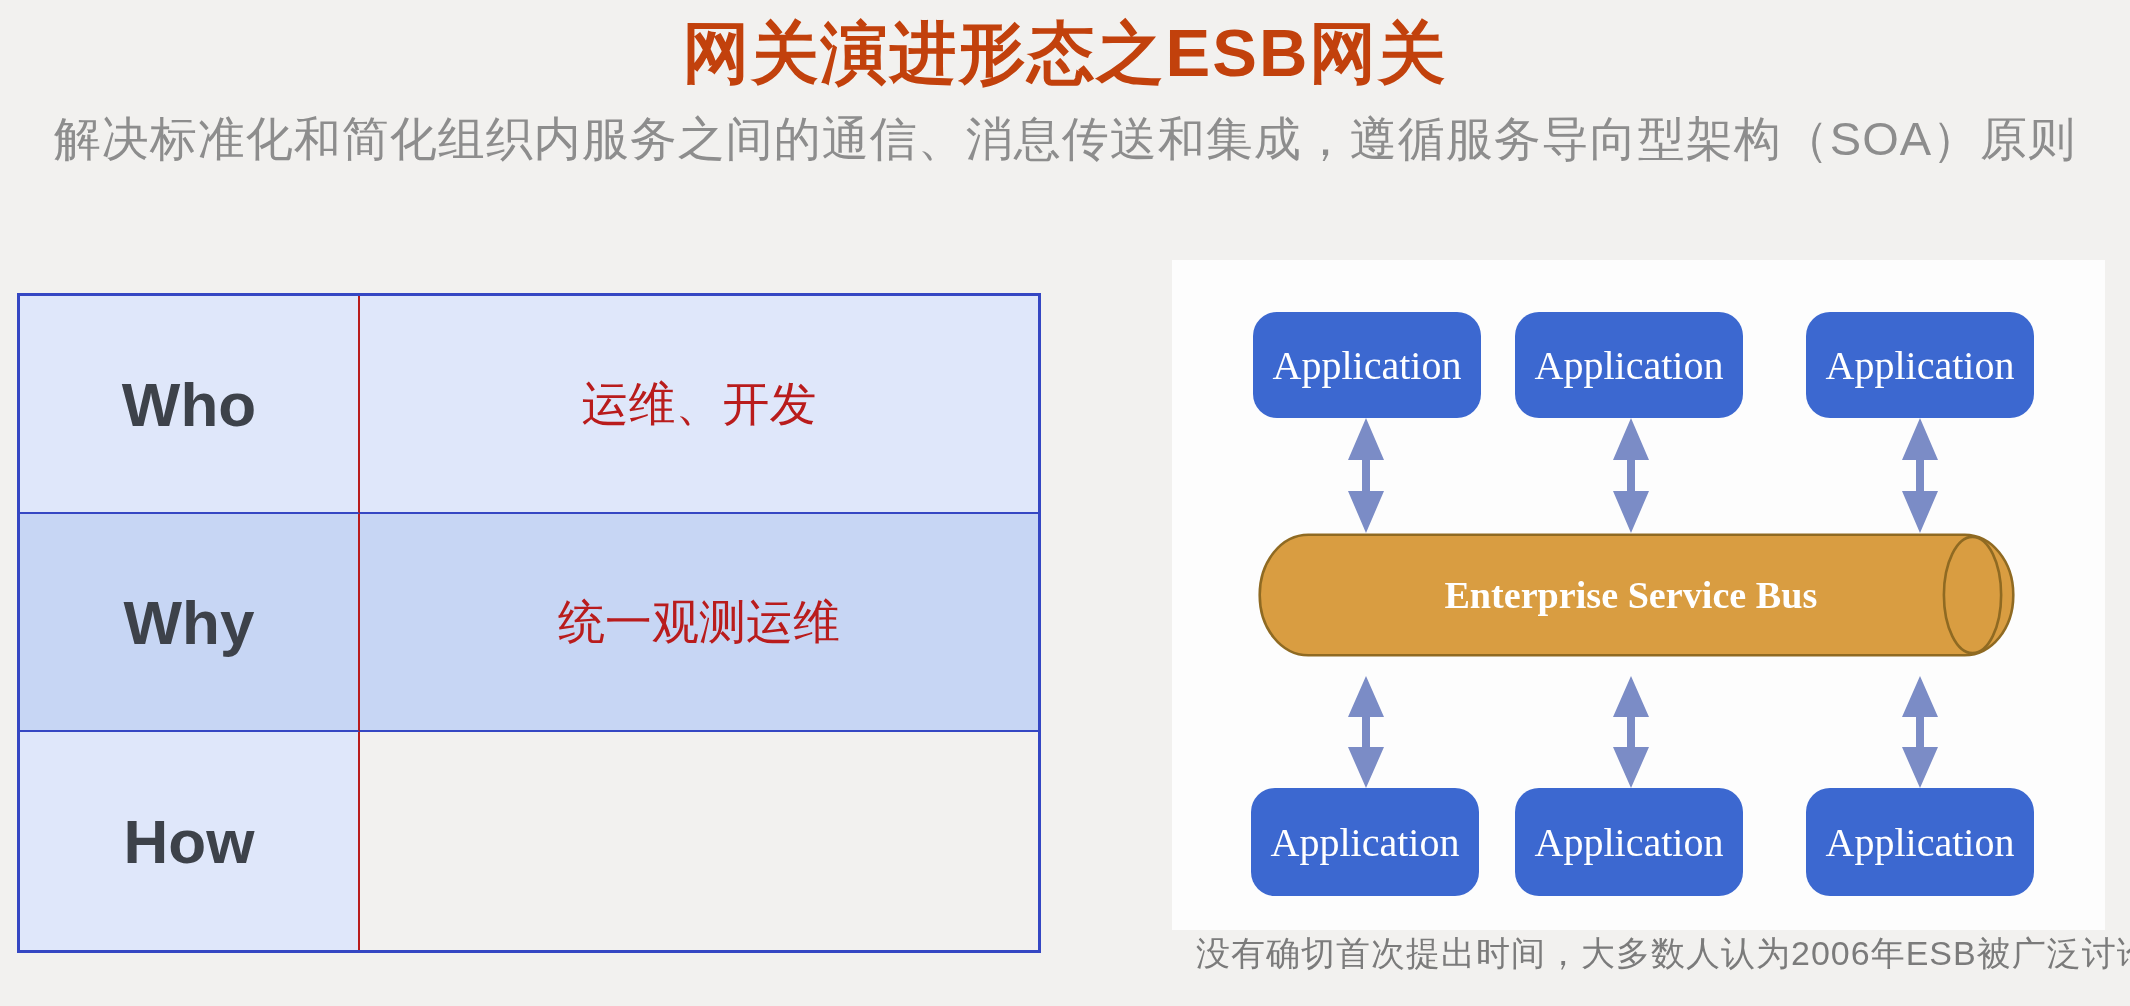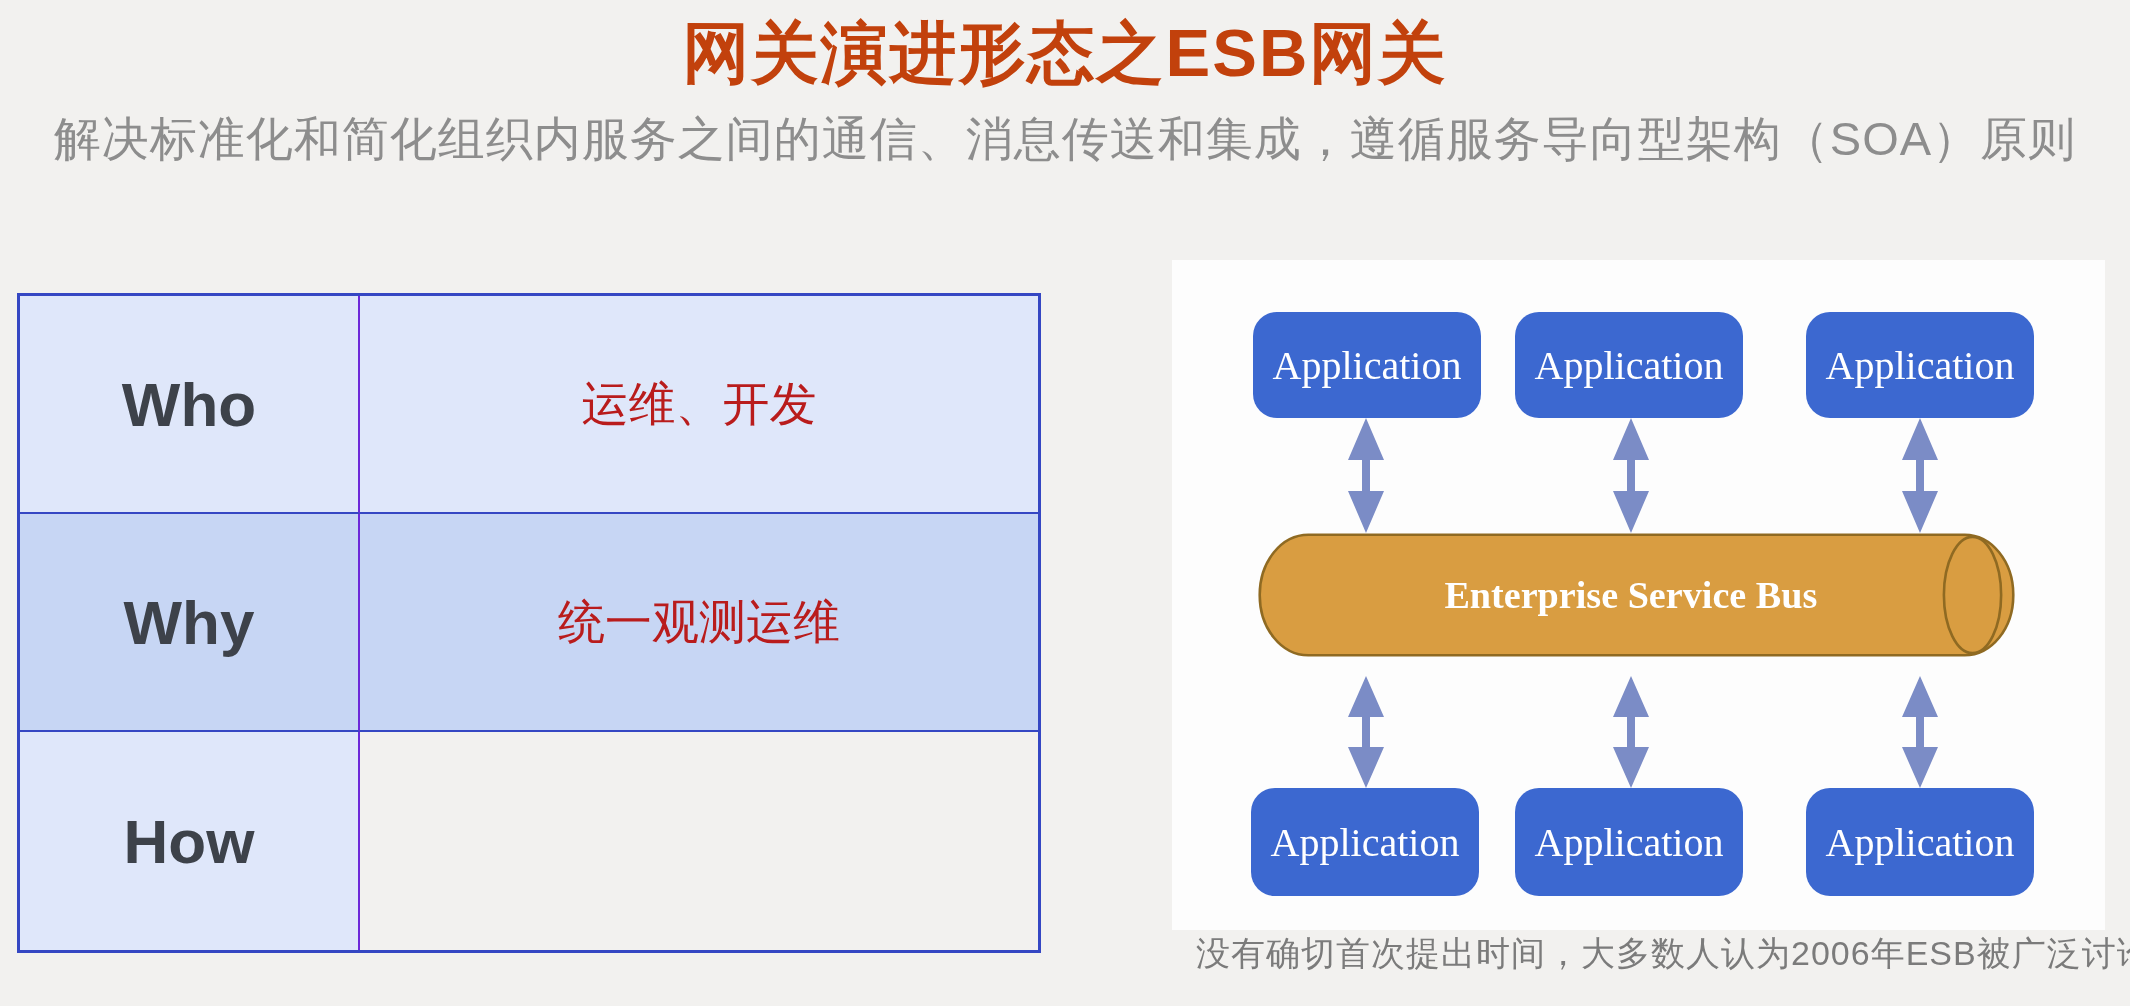--- a/index.html
+++ b/index.html
@@ -31,21 +31,21 @@
     width:1024px; height:660px;
     border:3px solid #3547c3;
     display:grid;
     grid-template-columns:340px 1fr;
     grid-template-rows:1fr 1fr 1fr;
   }
   .cell {
     display:flex; flex-direction:column;
     align-items:center; justify-content:center;
   }
-  .cell.col-label { border-right:2px solid #6d28d9; }
+  .cell.col-label { border-right:2px solid #b91c1c; }
   .cell.row-top, .cell.row-mid2 { border-bottom:2px solid #3547c3; }
   .bg-light { background:#dfe7fa; }
   .bg-mid   { background:#c7d6f4; }
   .row-label {
     font-size:62px; font-weight:bold; color:#3d424a;
   }
   .row-content {
     font-size:47px; color:#b91c1c; line-height:1.2;
     text-align:center;
   }

